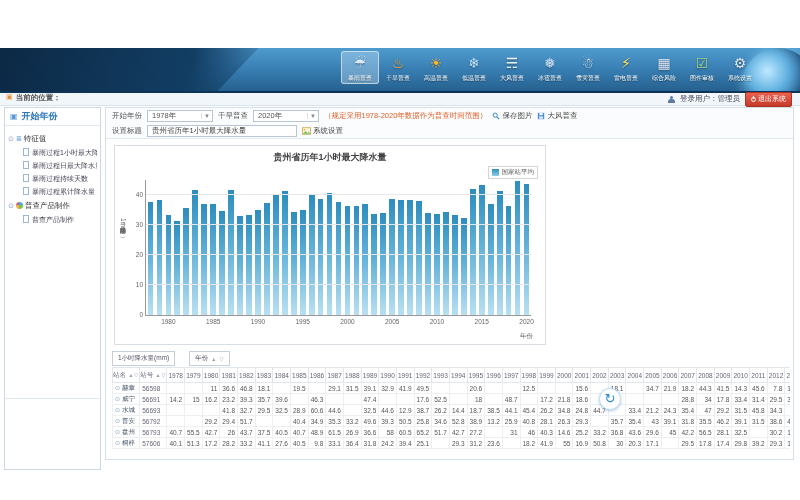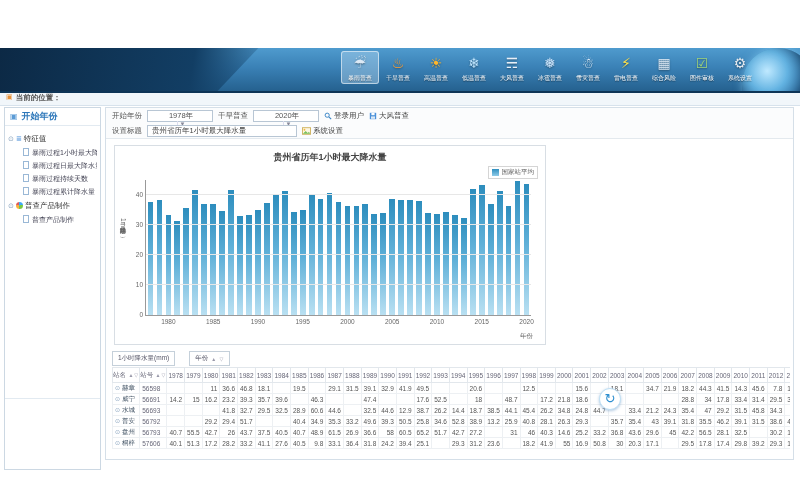--- a/index.html
+++ b/index.html
@@ -60,21 +60,21 @@
     margin-right:3px; vertical-align:-1px; }
   .sb-divider { position:absolute; left:0; right:0; top:290px; border-top:1px solid #e2eaf1; }
   
   .main { position:absolute; left:105px; top:107px; width:689px; height:353px; background:#fff;
     border:1px solid #d5dfe8; }
   .filters { position:absolute; left:0; top:0; right:0; height:31px; background:#fbfcfd;
     border-bottom:1px solid #e3e9ee; font-size:7.5px; color:#555; }
   .frow { position:absolute; left:6px; right:4px; display:flex; align-items:center; gap:5px; height:14px; }
   .frow1 { top:1px; } .frow2 { top:16px; }
   .sel { width:66px; height:12px; border:1px solid #b8c6d4; background:#fff; display:flex;
-    align-items:center; justify-content:space-between; padding:0 2px 0 4px; cursor:pointer;flex-direction:column; }
+    align-items:center; justify-content:space-between; padding:0 2px 0 4px; cursor:pointer; }
   .sel .arr { color:#889; font-size:6px; border-left:1px solid #dde; padding-left:2px; }
   .note { color:#e0622d; }
   .tool-btn { display:flex; align-items:center; gap:2px; color:#444; cursor:pointer; }
   .title-input { width:150px; height:12px; border:1px solid #b8c6d4; font-size:7.5px; color:#444;
     padding:0 4px; font-family:inherit; }
   .mag { width:8px; height:8px; } .disk { width:8px; height:8px; } .imgic { width:9px; height:8px; }
   
   .chart { position:absolute; left:8px; top:37px; width:432px; height:200px; background:#fff;
     border:1px solid #d8dee4; }
   .chart-title { text-align:center; font-size:9px; font-weight:bold; color:#444; margin-top:5px; }
@@ -155,20 +155,28 @@
       <div class="nav-item">
         <span class="nav-icon" style="color: rgb(227, 233, 239);">⚙</span>
         <span class="nav-label">系统设置</span>
       </div>
     </div>
 </div>
 
 <div class="crumbbar">
   <span class="loc-ic">▣</span>
   <span class="crumb-prefix">当前的位置：</span>
+  <span class="userarea">
+    <span class="person"></span>
+    <span class="login-text">登录用户：管理员</span>
+    <span class="logout-btn">
+      <span class="pwr"></span>
+      <span>退出系统</span>
+    </span>
+  </span>
 </div>
 
 <div class="sidebar">
   <div class="sb-title">
     <span class="mico">▣</span>
     <span>开始年份</span>
   </div>
   <div class="tree" id="tree">
       <div class="tree-group"><span class="exp">⊙</span><span class="gico-list">≣</span><span>特征值</span></div>
       <div class="tree-item"><span class="ficon"></span><span>暴雨过程1小时最大降水量</span></div>
@@ -188,26 +196,27 @@
       <span>开始年份</span>
       <span class="sel">
         <span>1978年</span>
           <span class="arr">▼</span>
       </span>
       <span>干旱普查</span>
       <span class="sel">
         <span>2020年</span>
           <span class="arr">▼</span>
       </span>
+      <span class="note">（规定采用1978-2020年数据作为普查时间范围）</span>
       <span class="tool-btn">
         <svg class="mag" viewBox="0 0 10 10">
             <circle cx="4" cy="4" r="2.6" fill="none" stroke="#3a85c6" stroke-width="1.2"></circle>
             <line x1="6" y1="6" x2="9" y2="9" stroke="#3a85c6" stroke-width="1.4"></line>
           </svg>
-        <span>登录用户</span>
+        <span>保存图片</span>
       </span>
       <span class="tool-btn">
         <svg class="disk" viewBox="0 0 10 10">
             <rect x="1" y="1" width="8" height="8" fill="#4a90d9"></rect>
             <rect x="3" y="1" width="4" height="3" fill="#fff"></rect>
             <rect x="2.5" y="5.5" width="5" height="3" fill="#dce9f5"></rect>
           </svg>
         <span>大风普查</span>
       </span>
     </div>

